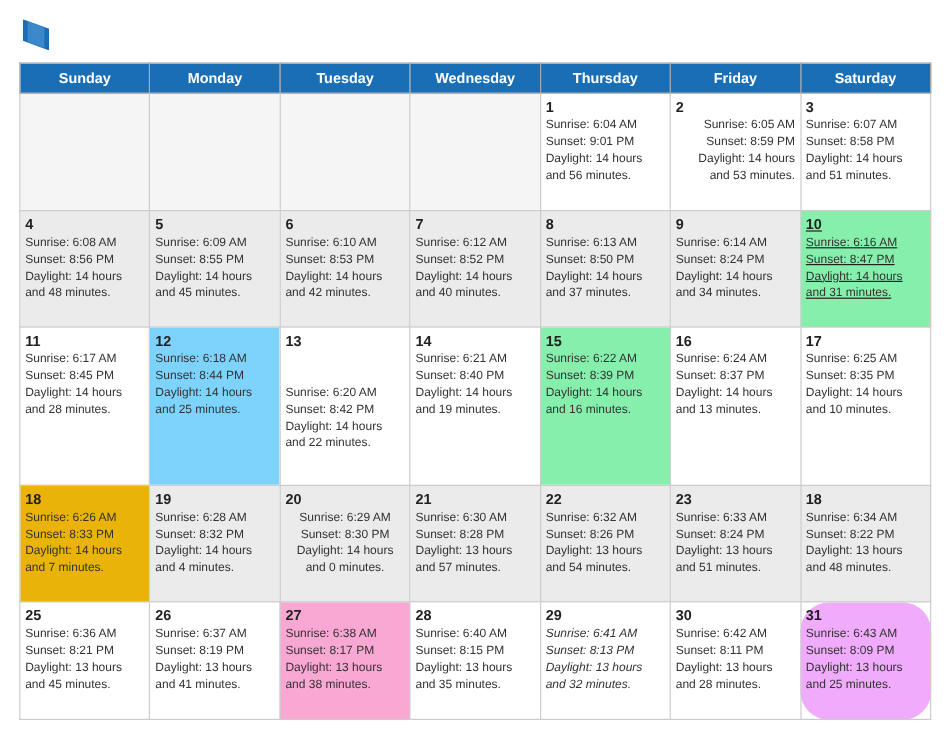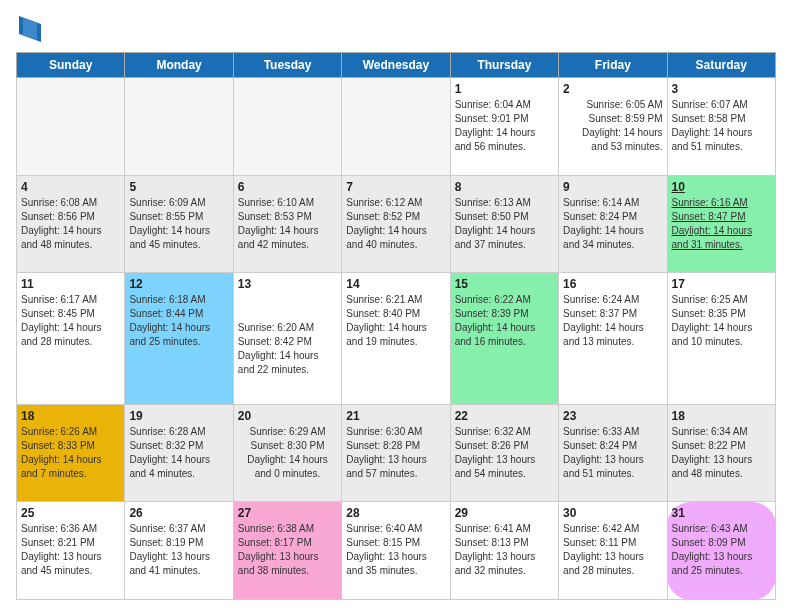--- a/index.html
+++ b/index.html
@@ -335,21 +335,21 @@
           </td>
           <td style="background: rgb(255, 255, 255);">
             <span class="day-num">28</span>
             <div class="day-info" style="white-space: pre-line;">Sunrise: 6:40 AM
 Sunset: 8:15 PM
 Daylight: 13 hours
 and 35 minutes.</div>
           </td>
           <td style="background: rgb(255, 255, 255);">
             <span class="day-num">29</span>
-            <div class="day-info" style="white-space: pre-line;">Sunrise: 6:41 AM
+            <div class="day-info" style="white-space: pre-line; font-style: italic;">Sunrise: 6:41 AM
 Sunset: 8:13 PM
 Daylight: 13 hours
 and 32 minutes.</div>
           </td>
           <td style="background: rgb(255, 255, 255);">
             <span class="day-num">30</span>
             <div class="day-info" style="white-space: pre-line;">Sunrise: 6:42 AM
 Sunset: 8:11 PM
 Daylight: 13 hours
 and 28 minutes.</div>

